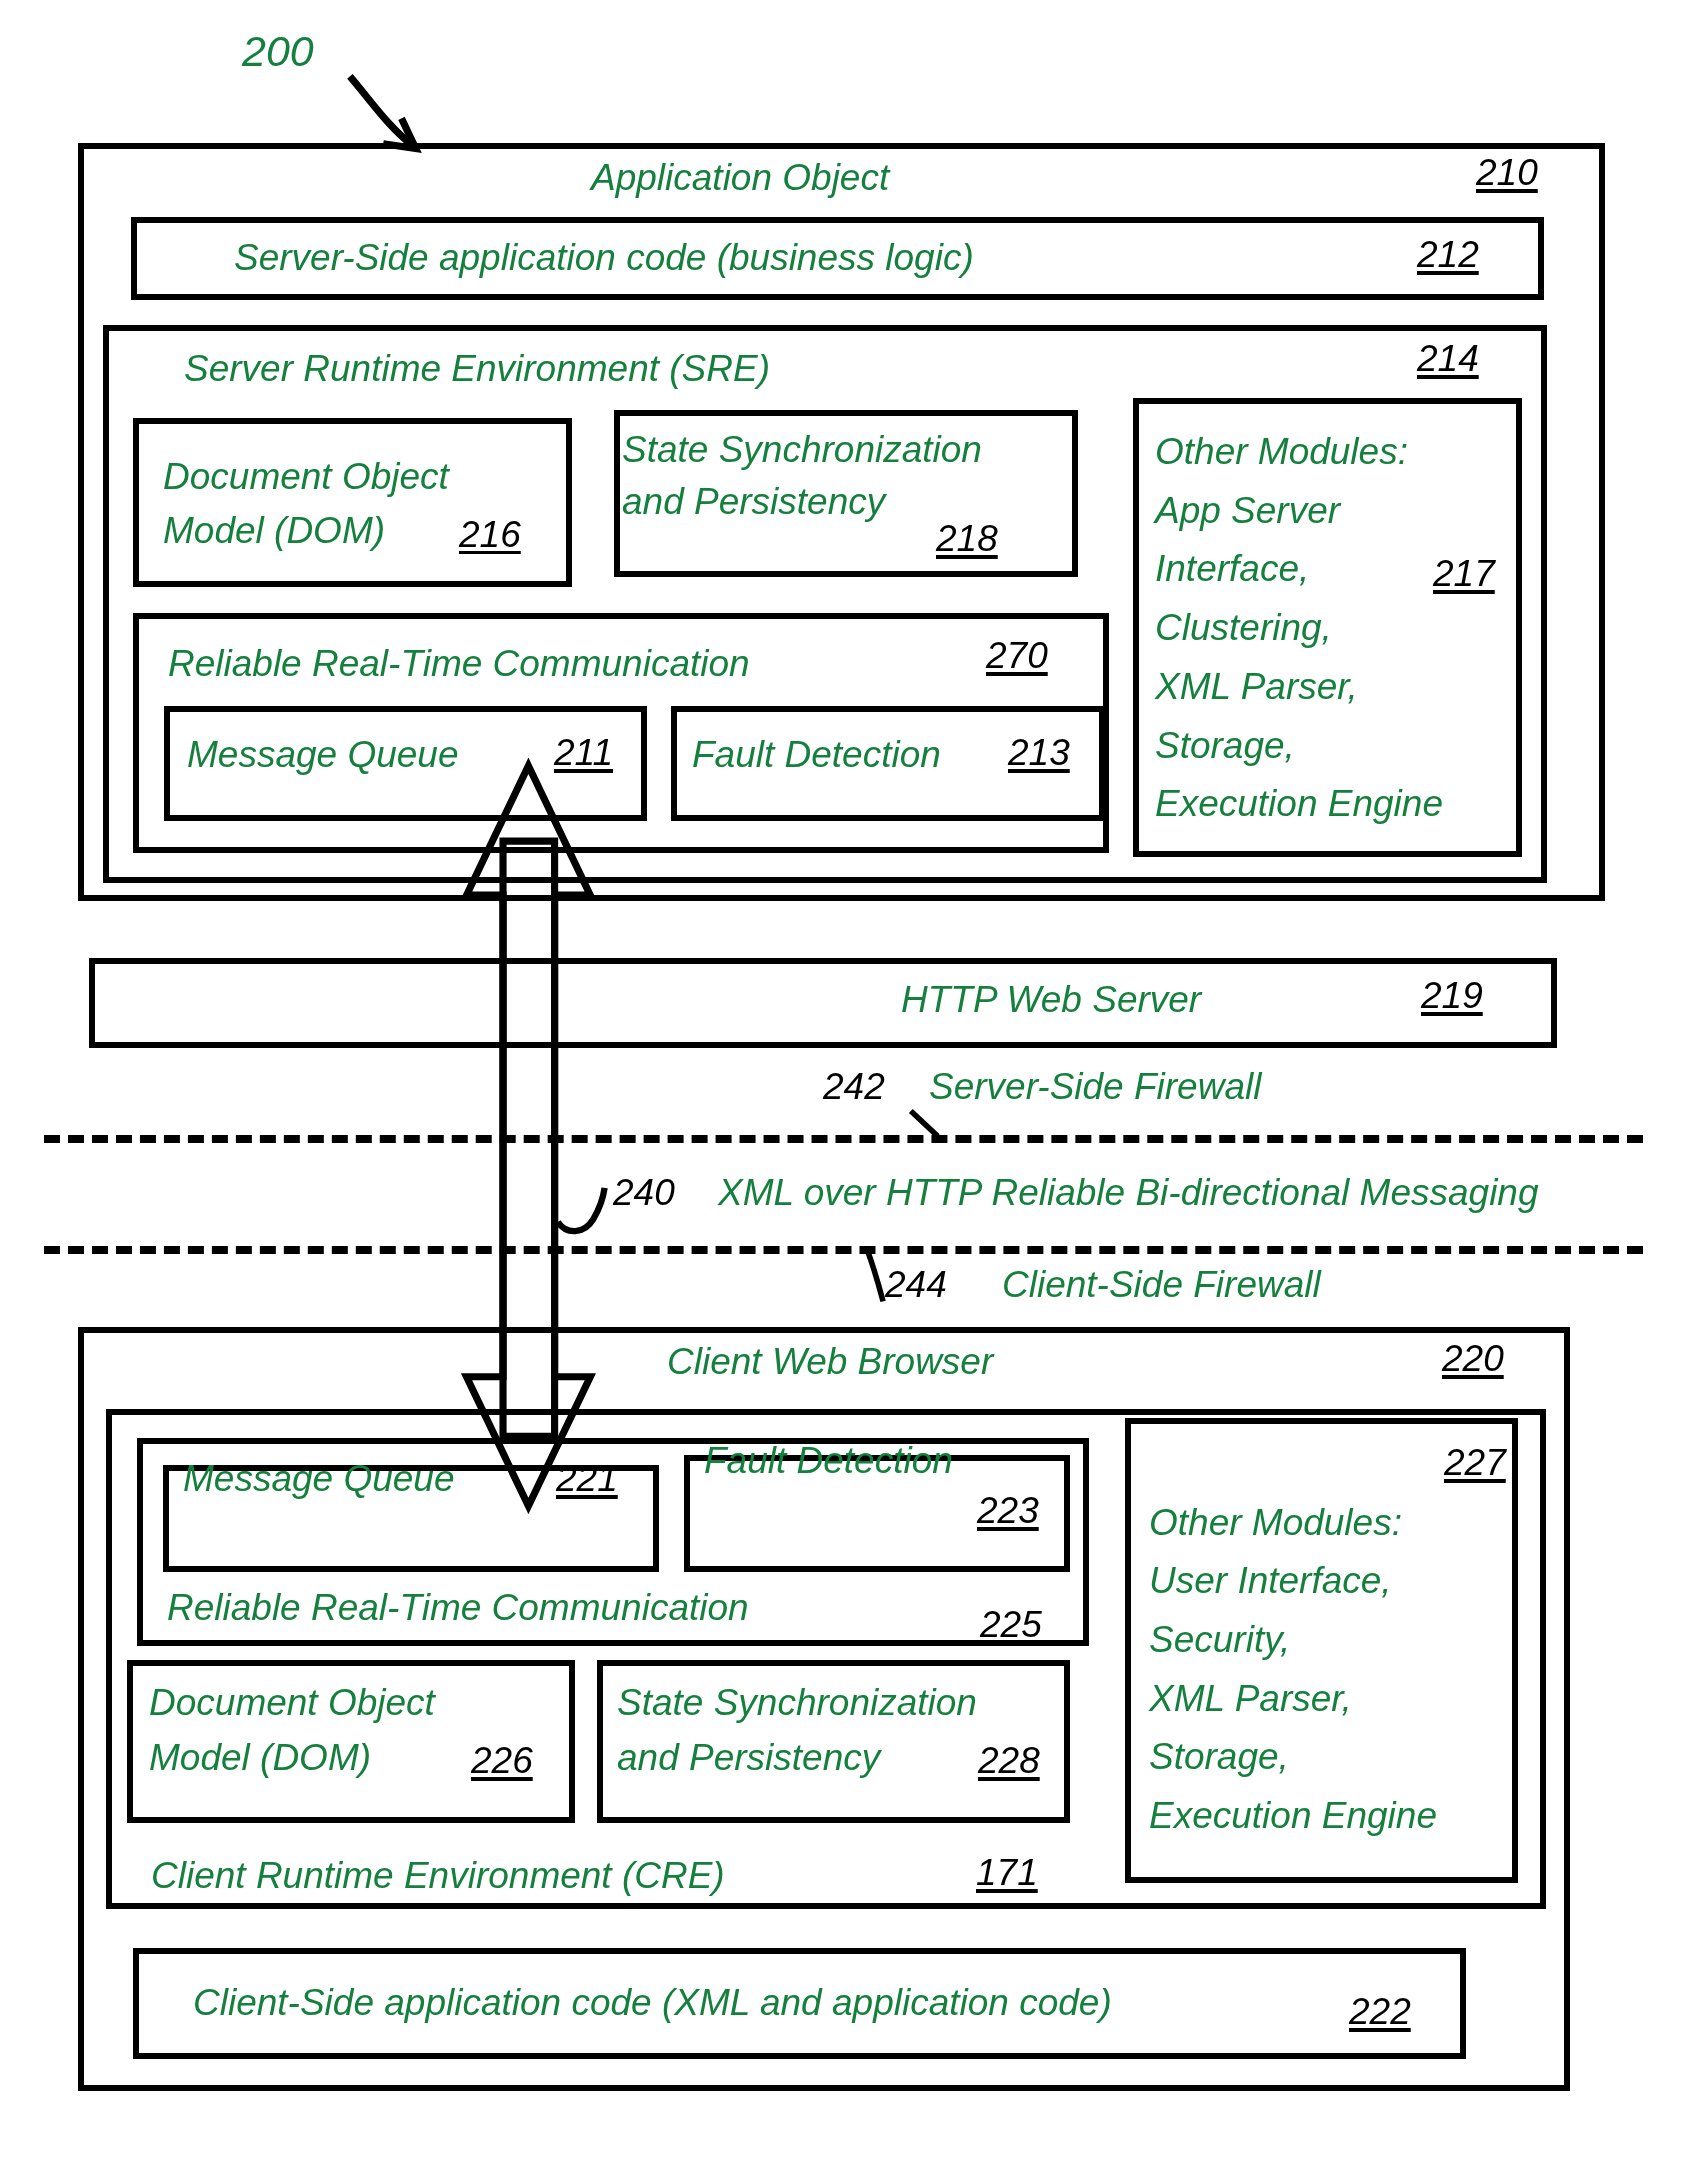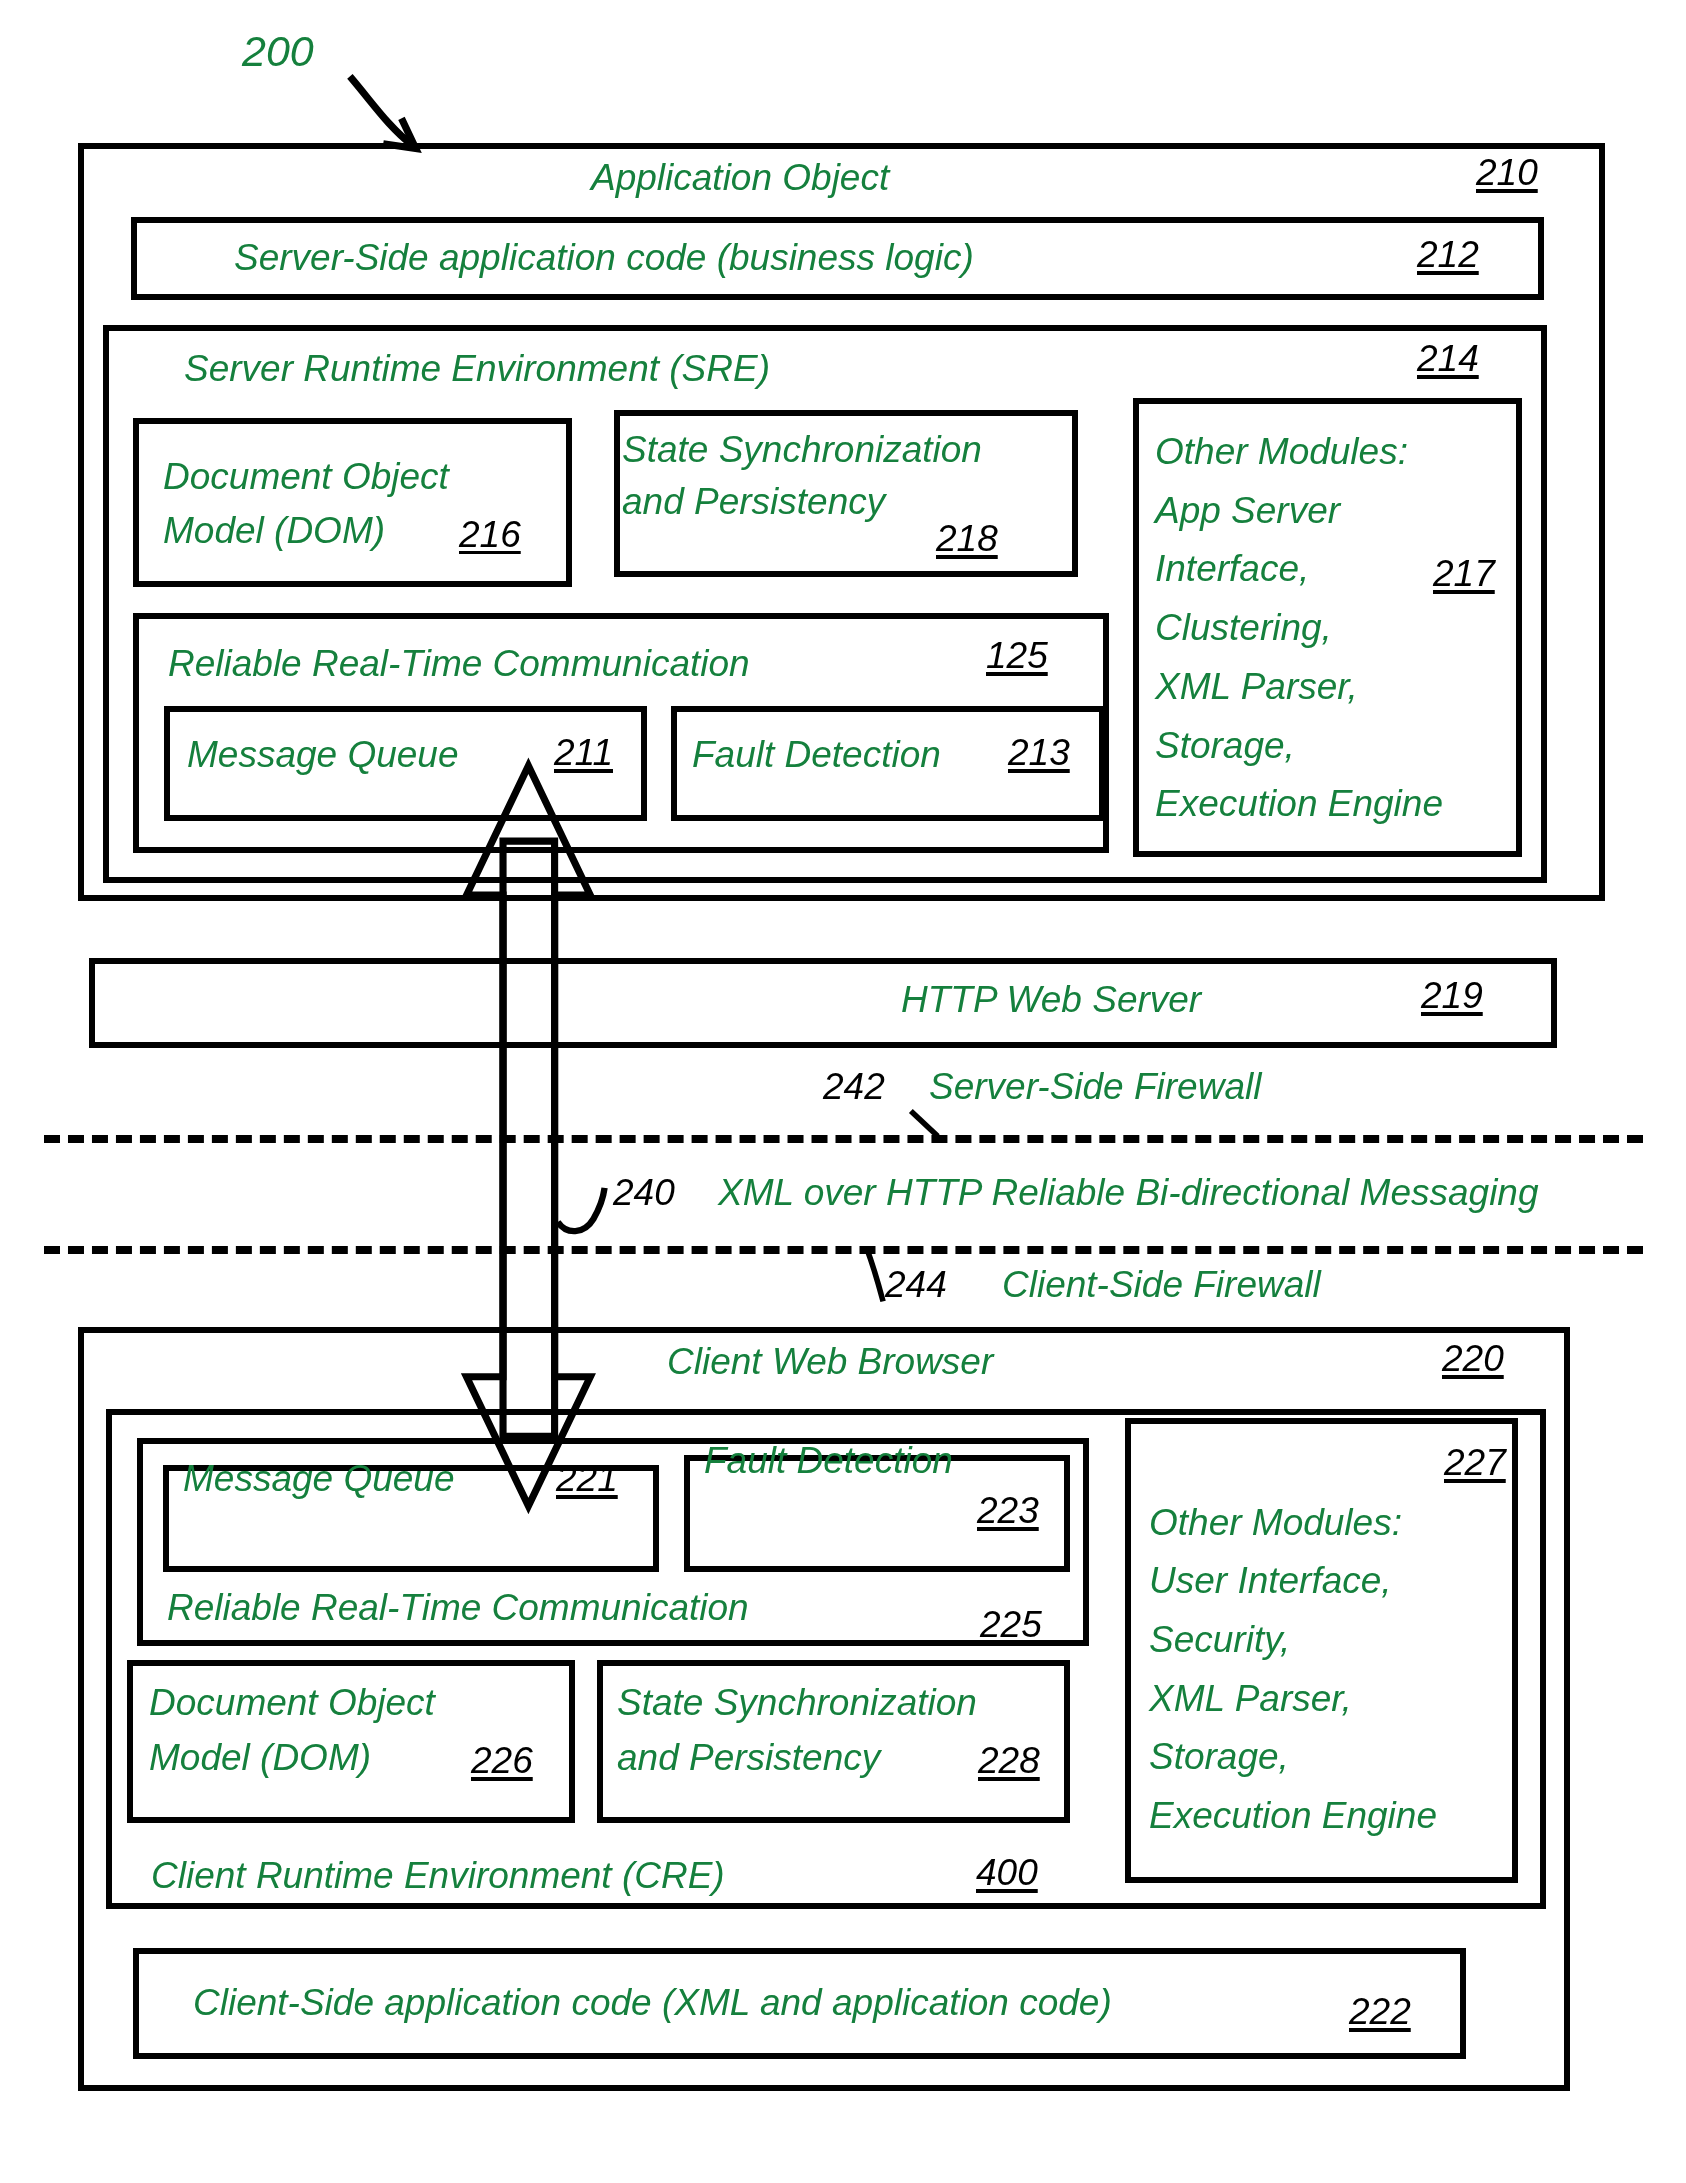--- a/index.html
+++ b/index.html
@@ -103,21 +103,21 @@
   <div class="lbl f-main" style="left:1155px; top:490px;">App Server</div>
   <div class="lbl f-main" style="left:1155px; top:548px;">Interface,</div>
   <div class="lbl f-main" style="left:1155px; top:607px;">Clustering,</div>
   <div class="lbl f-main" style="left:1155px; top:666px;">XML Parser,</div>
   <div class="lbl f-main" style="left:1155px; top:725px;">Storage,</div>
   <div class="lbl f-main" style="left:1155px; top:783px;">Execution Engine</div>
   <div class="ref f-ref" style="left:1433px; top:553px;">217</div>
 
   <div class="box thick" style="left:133px; top:613px; width:976px; height:240px;"></div>
   <div class="lbl f-main" style="left:168px; top:643px;">Reliable Real-Time Communication</div>
-  <div class="ref f-ref" style="left:986px; top:635px;">125</div>
+  <div class="ref f-ref" style="left:986px; top:635px;">270</div>
 
   <div class="box thick" style="left:164px; top:706px; width:483px; height:115px;"></div>
   <div class="lbl f-main" style="left:187px; top:734px;">Message Queue</div>
   <div class="ref f-ref" style="left:554px; top:732px;">211</div>
 
   <div class="box thick" style="left:671px; top:706px; width:434px; height:115px;"></div>
   <div class="lbl f-main" style="left:692px; top:734px;">Fault Detection</div>
   <div class="ref f-ref" style="left:1008px; top:732px;">213</div>
 
   <div class="box thick" style="left:89px; top:958px; width:1468px; height:90px;"></div>
@@ -166,21 +166,21 @@
   <div class="lbl f-main" style="left:149px; top:1682px;">Document Object</div>
   <div class="lbl f-main" style="left:149px; top:1737px;">Model (DOM)</div>
   <div class="ref f-ref" style="left:471px; top:1740px;">226</div>
 
   <div class="box thick" style="left:597px; top:1660px; width:473px; height:163px;"></div>
   <div class="lbl f-main" style="left:617px; top:1682px;">State Synchronization</div>
   <div class="lbl f-main" style="left:617px; top:1737px;">and Persistency</div>
   <div class="ref f-ref" style="left:978px; top:1740px;">228</div>
 
   <div class="lbl f-main" style="left:151px; top:1855px;">Client Runtime Environment (CRE)</div>
-  <div class="ref f-ref" style="left:976px; top:1852px;">400</div>
+  <div class="ref f-ref" style="left:976px; top:1852px;">171</div>
 
   <div class="box thick" style="left:133px; top:1948px; width:1333px; height:111px;"></div>
   <div class="lbl f-main" style="left:193px; top:1982px;">Client-Side application code (XML and application code)</div>
   <div class="ref f-ref" style="left:1349px; top:1979px;margin-top:12px;">222</div>
 
   <svg id="lead-layer" viewBox="0 0 2125 2751">
 
     <path d="M 441 96 C 470 130, 490 160, 520 183" stroke="#000" stroke-width="9" fill="none"></path>
     <path d="M 483 181 L 524 187 L 506 149" stroke="#000" stroke-width="9" fill="none" stroke-linejoin="miter"></path>
 

